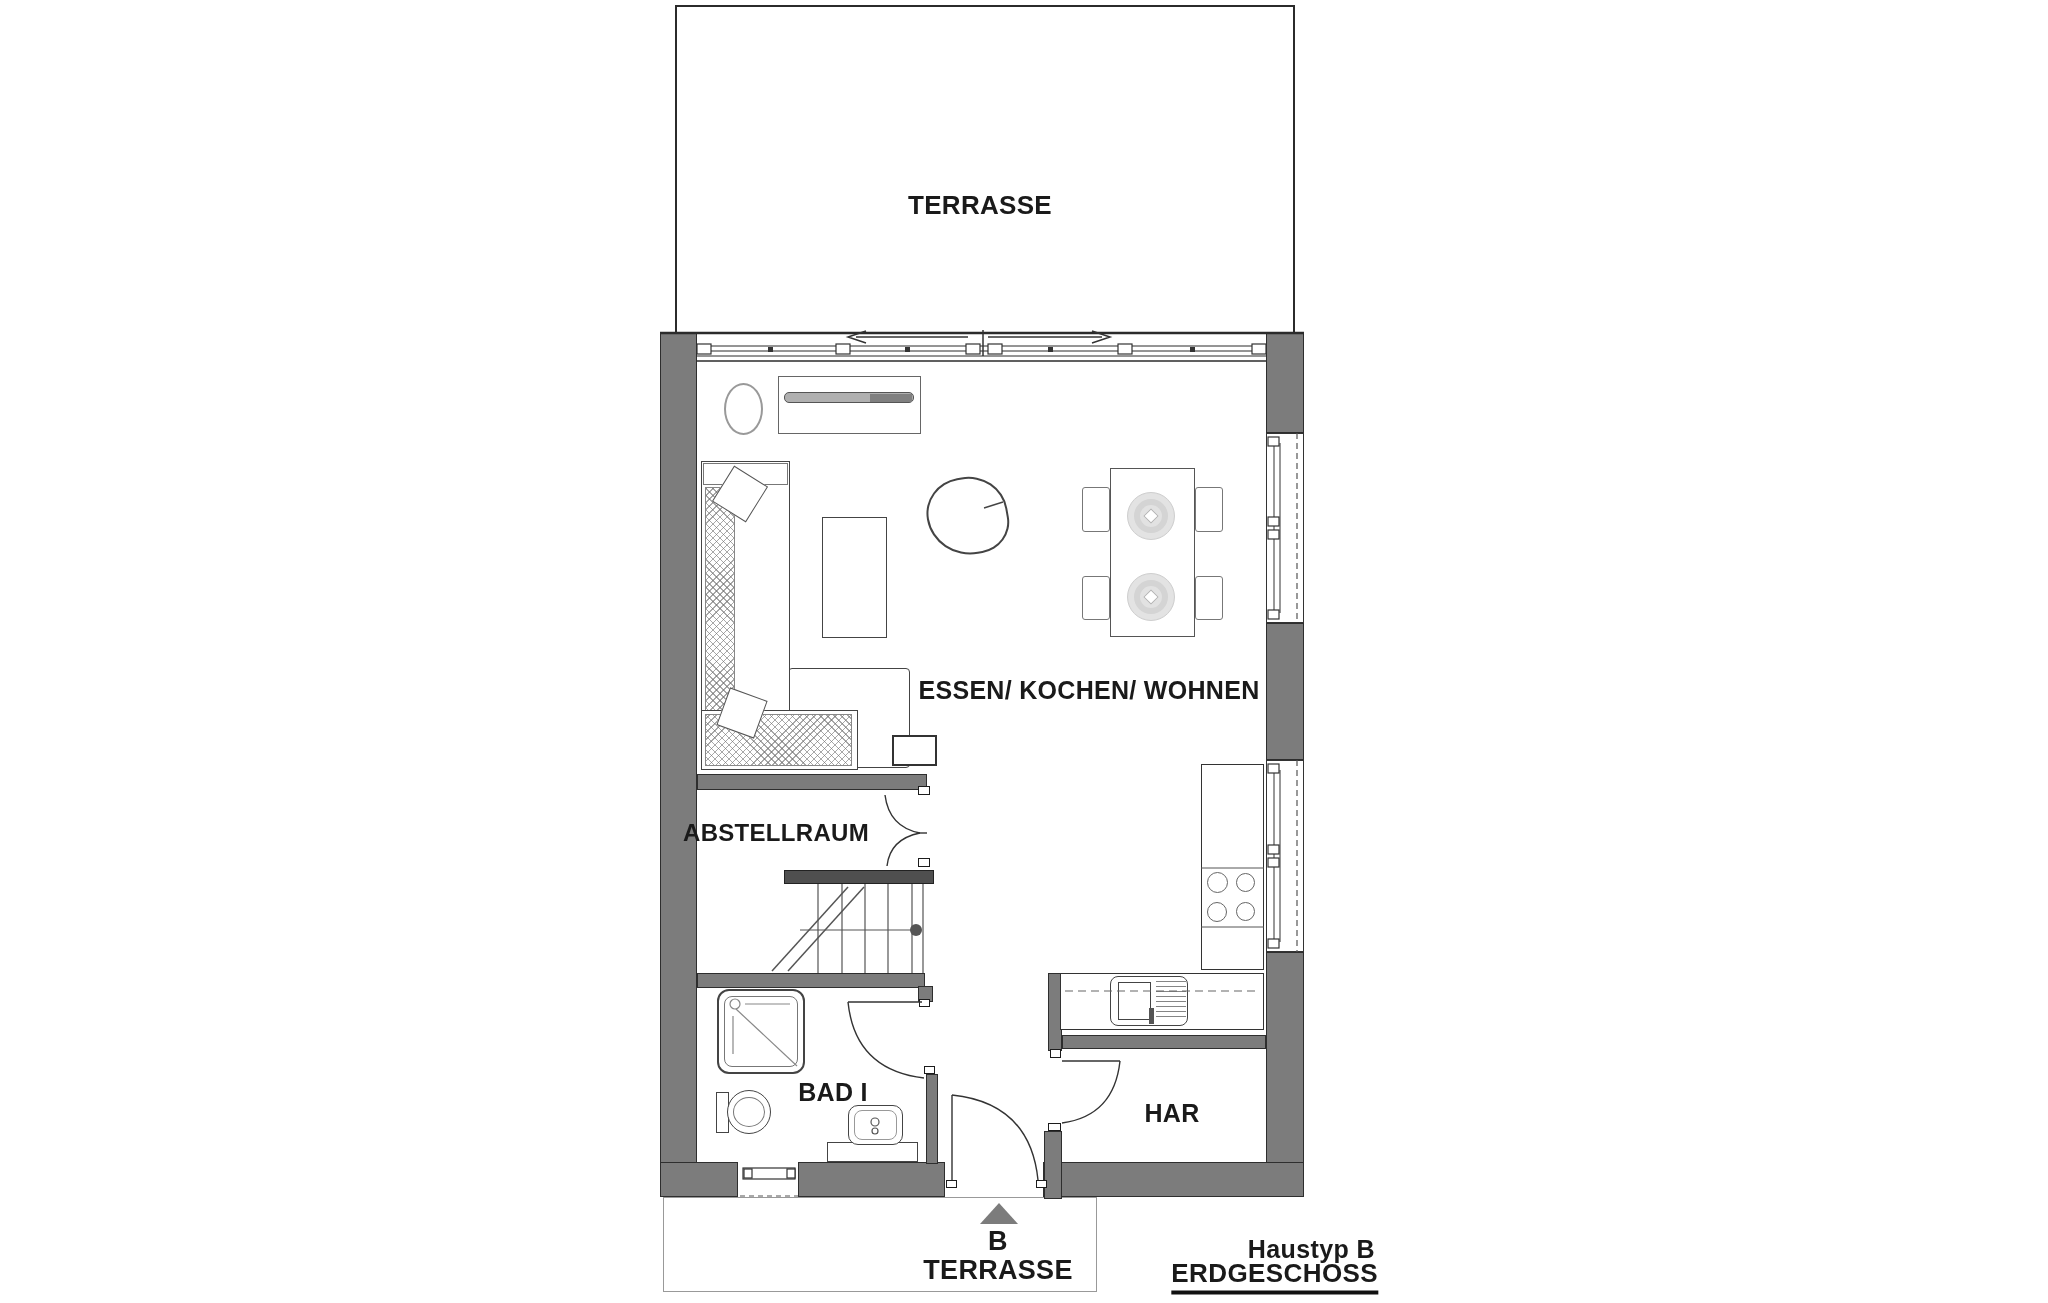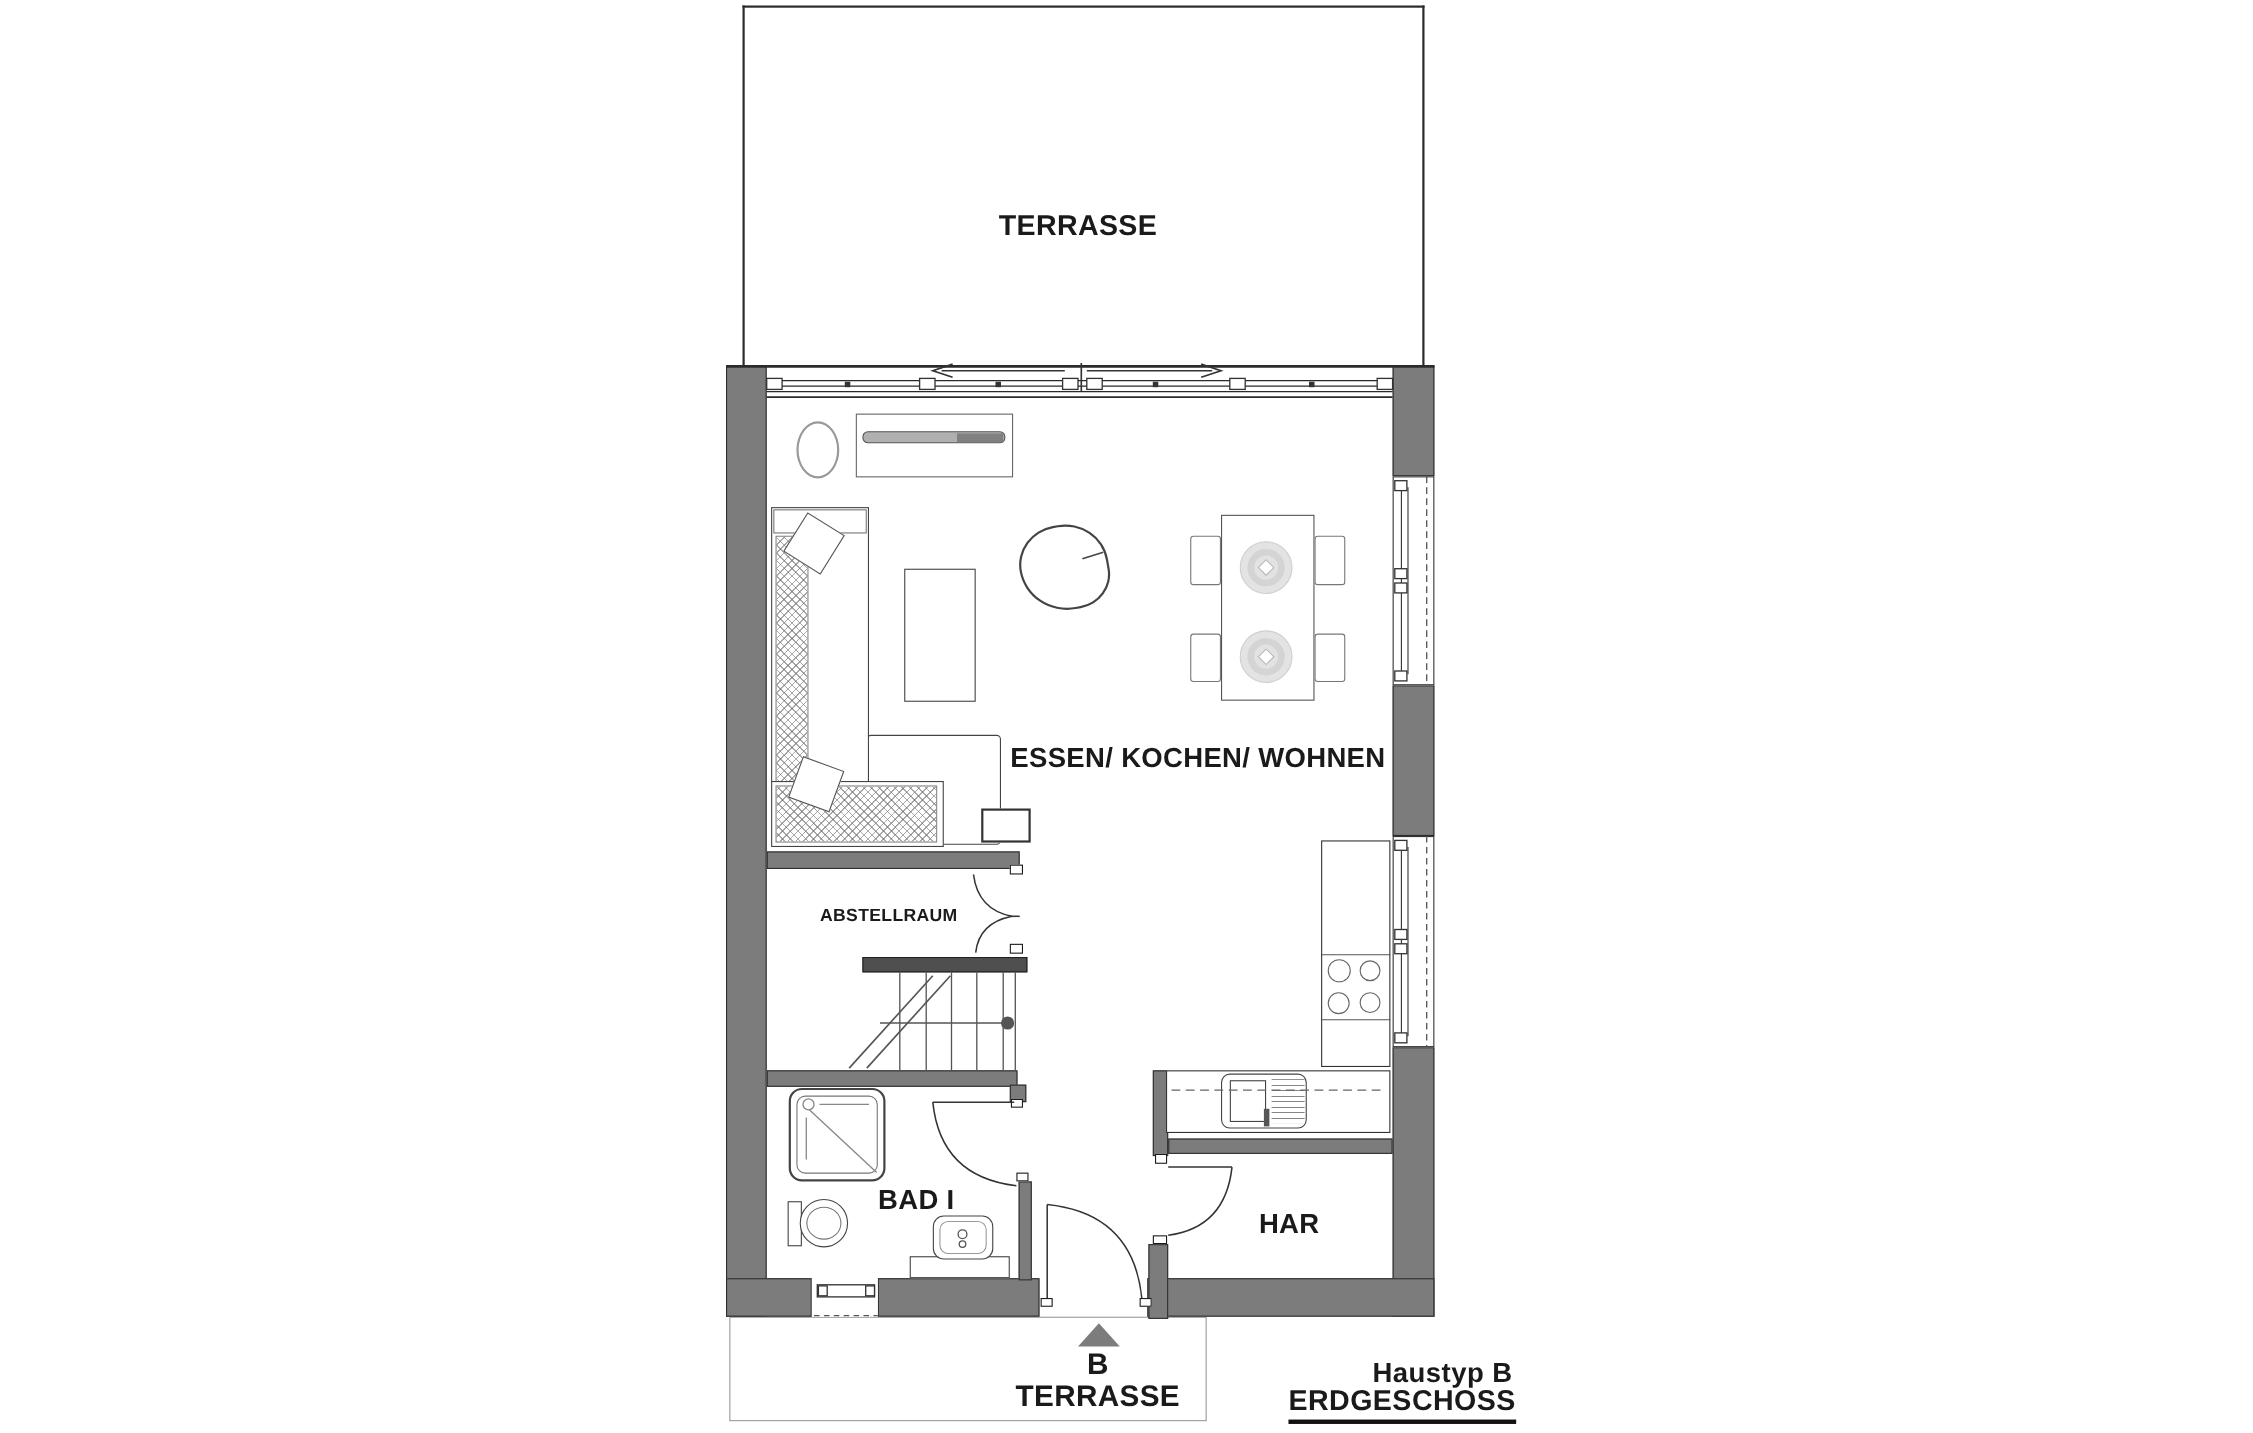--- a/index.html
+++ b/index.html
@@ -218,21 +218,21 @@
       <circle cx="875" cy="1122" r="4"></circle>
         <circle cx="875" cy="1131" r="3"></circle>
     </g>
     <path d="M984 508 L1003 502" stroke="#444" stroke-width="1.4" fill="none"></path>
   </svg>
 
   <div class="tri" style="left:980px;top:1203px;"></div>
 
   <div class="lbl" style="left:980px;top:205px;font-size:26px;">TERRASSE</div>
   <div class="lbl" style="left:1089px;top:690px;font-size:25px;">ESSEN/ KOCHEN/ WOHNEN</div>
-  <div class="lbl" style="left:808px;top:833px;font-size:16px;">ABSTELLRAUM</div>
+  <div class="lbl" style="left:776px;top:833px;font-size:24px;">ABSTELLRAUM</div>
   <div class="lbl" style="left:833px;top:1092px;font-size:25px;">BAD I</div>
   <div class="lbl" style="left:1172px;top:1113px;font-size:25px;">HAR</div>
   <div class="lbl" style="left:998px;top:1241px;font-size:27px;">B</div>
   <div class="lbl" style="left:998px;top:1270px;font-size:27px;">TERRASSE</div>
 
   <div class="lbl-r" style="left:1375px;top:1249px;font-size:25px;">Haustyp B</div>
   <div class="lbl-r underline" style="left:1378px;top:1276px;font-size:26px;">ERDGESCHOSS</div>
 
 </div>
 

